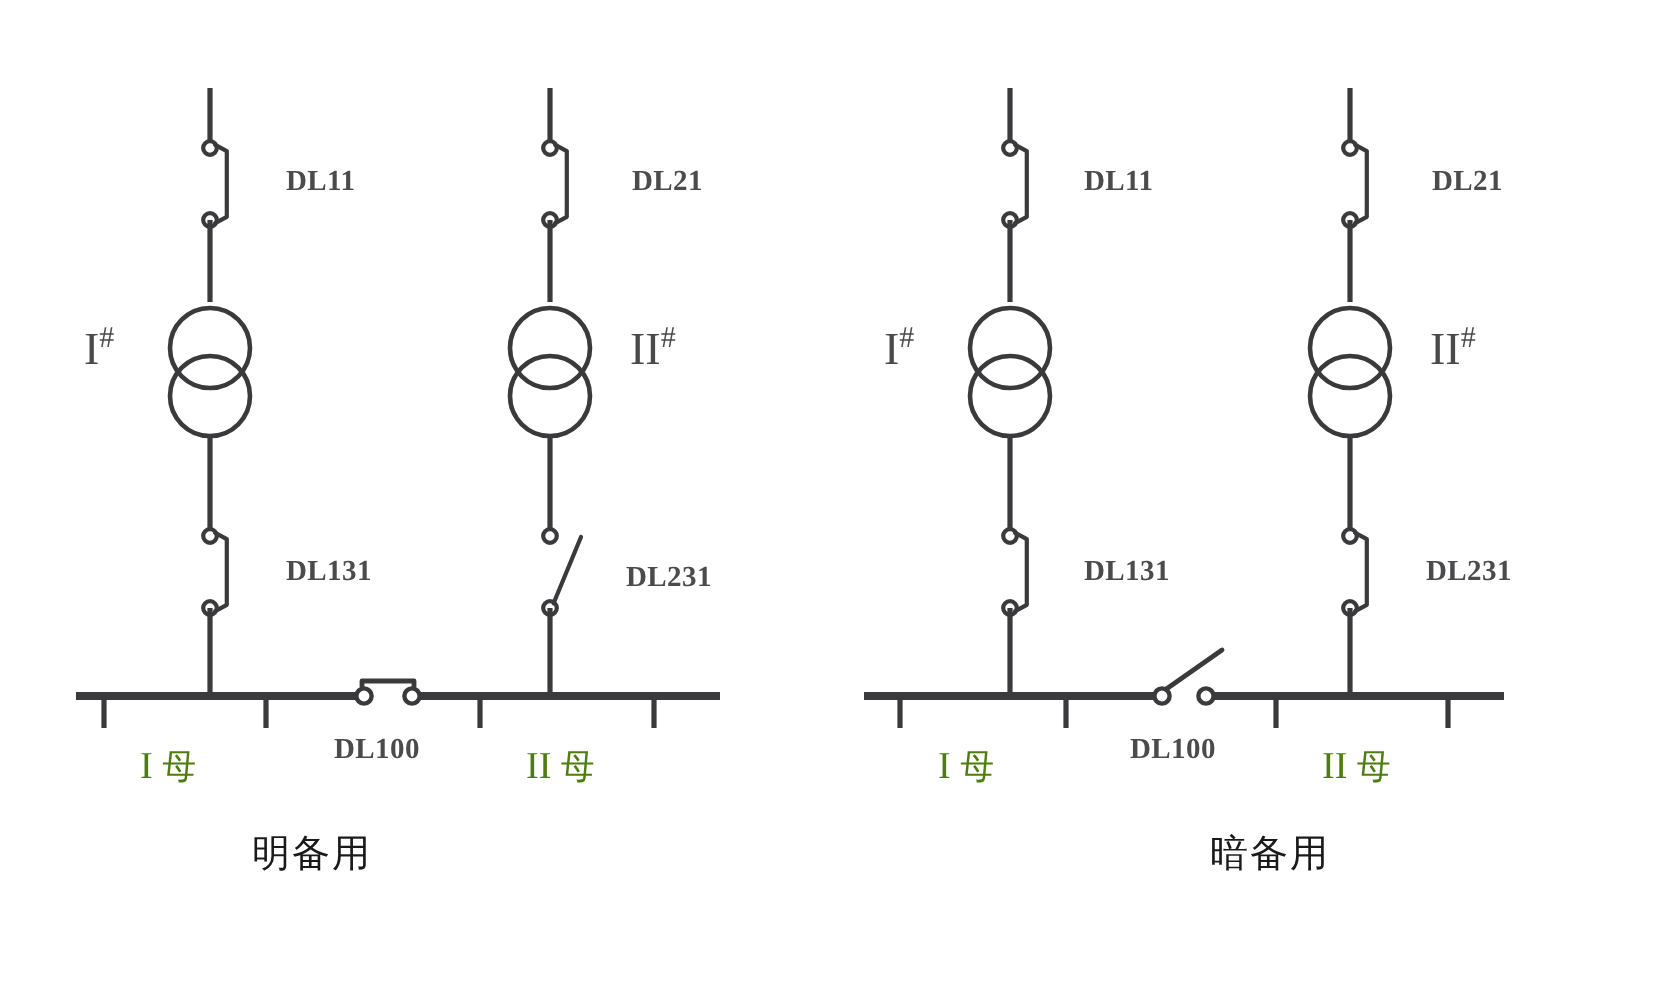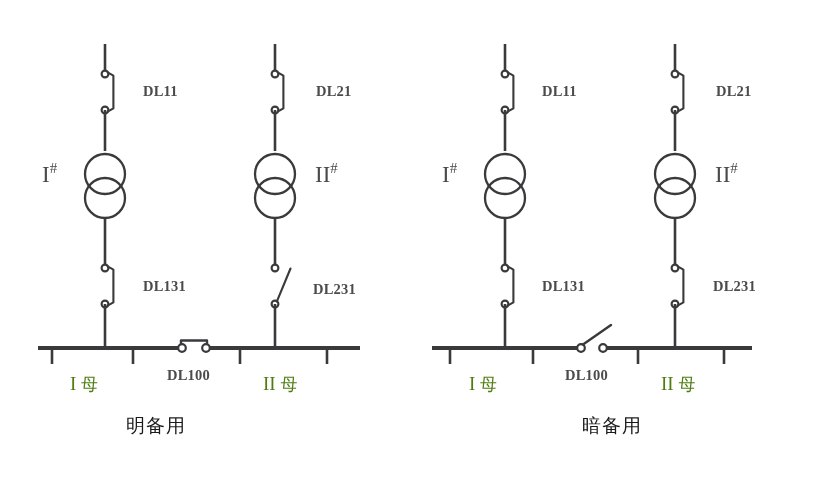--- a/index.html
+++ b/index.html
@@ -54,21 +54,21 @@
   .lbl-bus {
     font-family: "Liberation Serif", "DejaVu Serif", serif;
     font-size: 19px;
     color: #4d7c0f;
   }
   .lbl-bus .cn {
     font-family: "DejaVu Sans", "Liberation Sans", sans-serif;
     font-size: 17px;
   }
   .lbl-caption {
-    font-family: Liberation Mono, monospace;
+    font-family: Liberation Serif, serif;
     font-size: 19px;
     color: #1a1a1a;
     letter-spacing: 1px;
   }
 </style>
 </head>
 <body>
 
 <div class="canvas">
 
@@ -222,15 +222,15 @@
   <div class="lbl lbl-bus" style="left:469px; top:374px;">
     <span>I</span>
     <span class="cn">母</span>
   </div>
 
   <div class="lbl lbl-bus" style="left:661px; top:374px;">
     <span>II</span>
     <span class="cn">母</span>
   </div>
 
-  <div class="lbl lbl-caption" style="left:582px; top:418px;text-align:right;">暗备用</div>
+  <div class="lbl lbl-caption" style="left:605px; top:418px;text-align:right;">暗备用</div>
 
 </div>
 
 </body></html>

